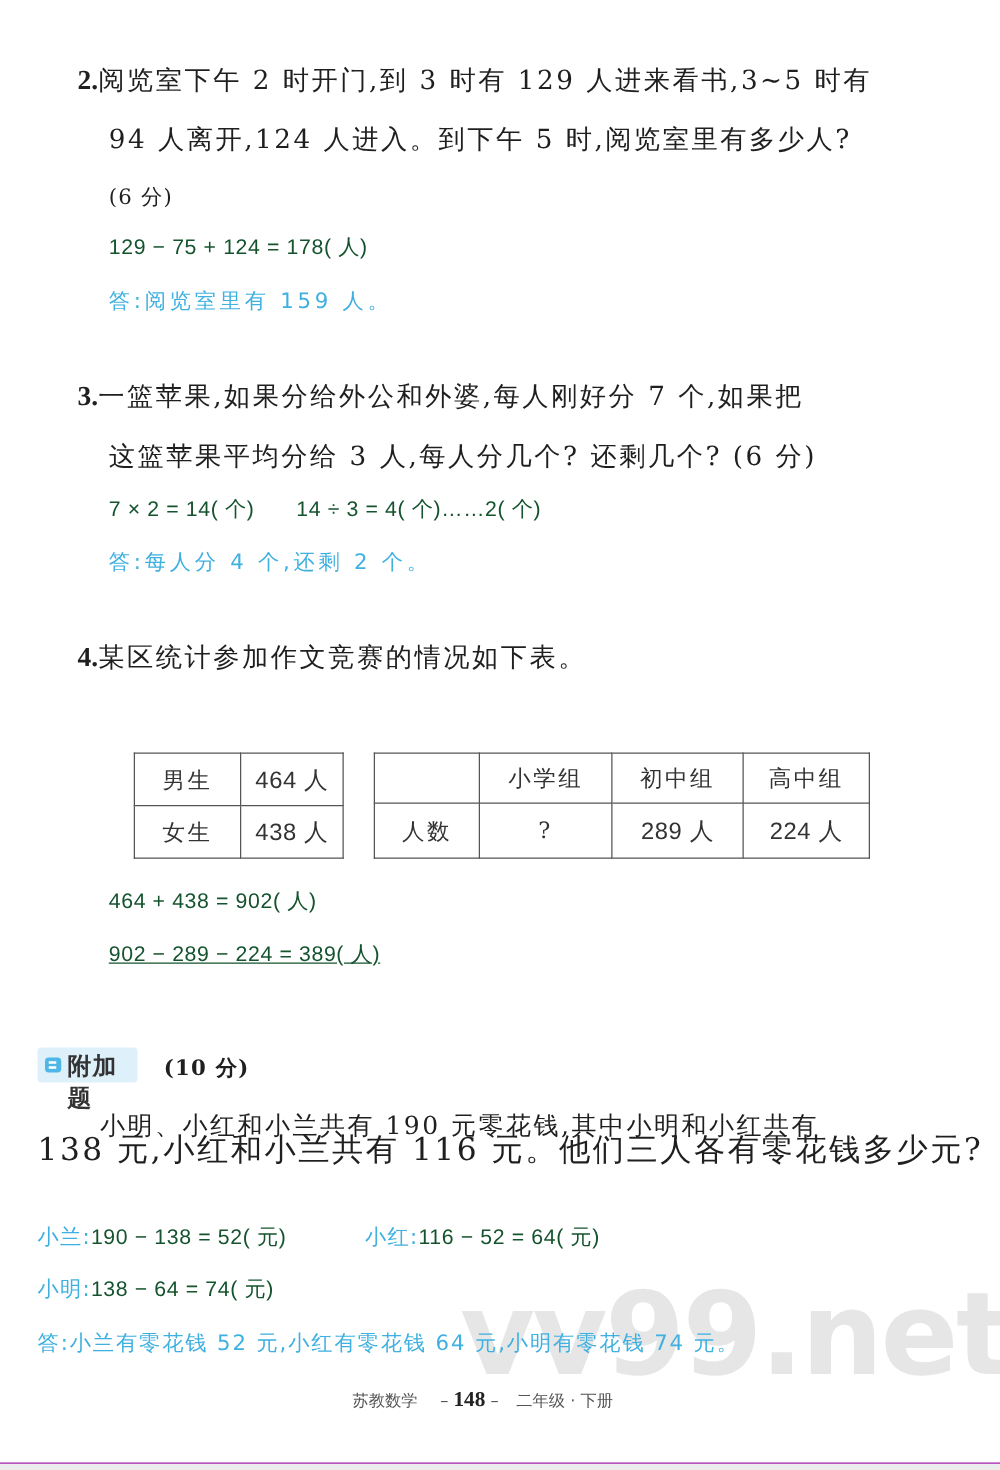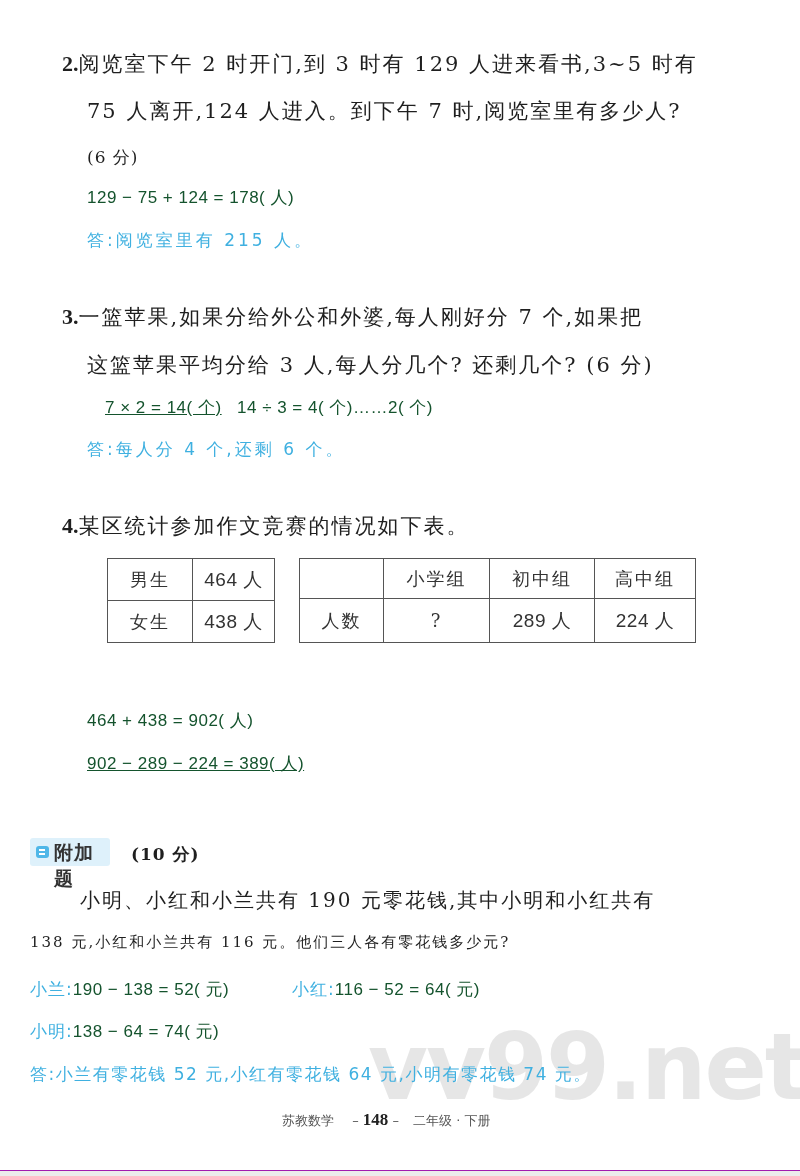--- a/index.html
+++ b/index.html
@@ -14,21 +14,21 @@
       background: #ffffff;
       border-right: 1px solid #dcdcdc; border-bottom: 1px solid #a21caf; padding-left: 48px;
     }
     .abs { position: absolute; white-space: nowrap; }
     .q-text { font-size: 21px; letter-spacing: 2px; color: #1f1f1f; }
     .q-num { font-family: "Liberation Serif", serif; font-weight: bold; font-size: 22px; letter-spacing: 0; }
     .pts { font-size: 17px; letter-spacing: 1px; }
     .ans { color: #14532d; font-family: "Liberation Sans", sans-serif; font-size: 17px; letter-spacing: 0.5px; }
     .ans-cn { color: #3fb0e0; font-family: "DejaVu Sans", sans-serif; font-size: 17px; letter-spacing: 3px; }
 
-    table.grid { position: absolute; border-collapse: collapse; }
+    table.grid { position: absolute; border-collapse: collapse; margin-top: 44px; }
     table.grid td {
       border: 1.5px solid #555; text-align: center; vertical-align: middle;
       font-size: 18px; color: #333; padding: 0; letter-spacing: 2px;
     }
     table.grid td.num { font-family: "Liberation Sans", sans-serif; font-size: 19px; letter-spacing: 0.5px; }
 
     .bonus-tag {
       position: absolute; left: 30px; top: 838px; height: 28px; width: 80px;
       background: #def1fb; border-radius: 3px;
     }
@@ -54,32 +54,32 @@
     }
   </style>
 </head>
 <body>
 
 <div class="page">
 
   <div class="abs q-text" style="left:62px; top:50px;">
     <span class="q-num">2.</span><span>阅览室下午 2 时开门,到 3 时有 129 人进来看书,3~5 时有</span>
   </div>
-  <div class="abs q-text" style="left:87px; top:97px;">75 人离开,124 人进入。到下午 7 时,阅览室里有多少人?</div>
+  <div class="abs q-text" style="left:87px; top:97px;">94 人离开,124 人进入。到下午 5 时,阅览室里有多少人?</div>
   <div class="abs q-text pts" style="left:87px; top:146px;">(6 分)</div>
   <div class="abs ans" style="left:87px; top:186px;">129 − 75 + 124 = 178( 人)</div>
-  <div class="abs ans-cn" style="left:87px; top:229px;">答:阅览室里有 215 人。</div>
+  <div class="abs ans-cn" style="left:87px; top:229px;">答:阅览室里有 159 人。</div>
 
   <div class="abs q-text" style="left:62px; top:303px;">
     <span class="q-num">3.</span><span>一篮苹果,如果分给外公和外婆,每人刚好分 7 个,如果把</span>
   </div>
   <div class="abs q-text" style="left:87px; top:351px;">这篮苹果平均分给 3 人,每人分几个? 还剩几个? (6 分)</div>
-  <div class="abs ans" style="left:105px; top:396px;text-decoration:underline;">7 × 2 = 14( 个)</div>
+  <div class="abs ans" style="left:87px; top:396px;">7 × 2 = 14( 个)</div>
   <div class="abs ans" style="left:237px; top:396px;">14 ÷ 3 = 4( 个)……2( 个)</div>
-  <div class="abs ans-cn" style="left:87px; top:438px;">答:每人分 4 个,还剩 6 个。</div>
+  <div class="abs ans-cn" style="left:87px; top:438px;">答:每人分 4 个,还剩 2 个。</div>
 
   <div class="abs q-text" style="left:62px; top:512px;">
     <span class="q-num">4.</span><span>某区统计参加作文竞赛的情况如下表。</span>
   </div>
 
   <table class="grid" style="left:107px; top:558px; width:168px; height:85px;">
     <tbody>
         <tr>
       <td style="width:84px;">男生</td>
       <td class="num">464 人</td>
@@ -111,21 +111,21 @@
   <div class="abs ans" style="left:87px; top:709px;text-align:center;">464 + 438 = 902( 人)</div>
   <div class="abs ans" style="left:87px; top:752px;text-decoration:underline;">902 − 289 − 224 = 389( 人)</div>
 
   <div class="bonus-tag">
     <span class="bonus-icon"></span>
     <span class="bonus-label">附加题</span>
   </div>
   <div class="abs q-text pts" style="left:131px; top:843px;font-weight:bold;">(10 分)</div>
 
   <div class="abs q-text" style="left:80px; top:887px; font-size:20px;">小明、小红和小兰共有 190 元零花钱,其中小明和小红共有</div>
-  <div class="abs q-text" style="left:30px; top:933px; font-size:15px;">138 元,小红和小兰共有 116 元。他们三人各有零花钱多少元?</div>
+  <div class="abs q-text" style="left:30px; top:903px; font-size:25px;">138 元,小红和小兰共有 116 元。他们三人各有零花钱多少元?</div>
 
   <div class="abs" style="left:30px; top:978px;">
     <span class="ans-cn" style="letter-spacing:1px;margin-top:16px;">小兰:</span><span class="ans">190 − 138 = 52( 元)</span>
   </div>
   <div class="abs" style="left:292px; top:978px;">
     <span class="ans-cn" style="letter-spacing:1px;">小红:</span><span class="ans">116 − 52 = 64( 元)</span>
   </div>
   <div class="abs" style="left:30px; top:1020px;">
     <span class="ans-cn" style="letter-spacing:1px;">小明:</span><span class="ans">138 − 64 = 74( 元)</span>
   </div>

